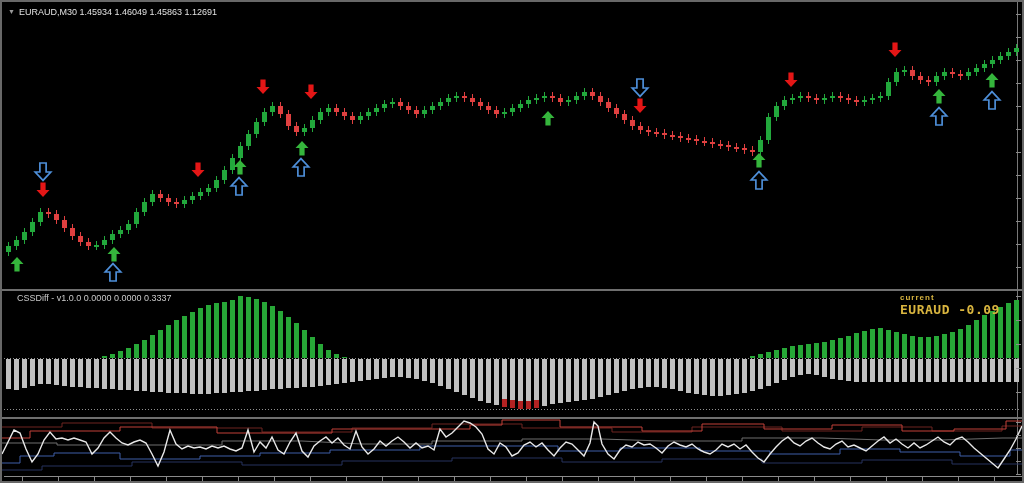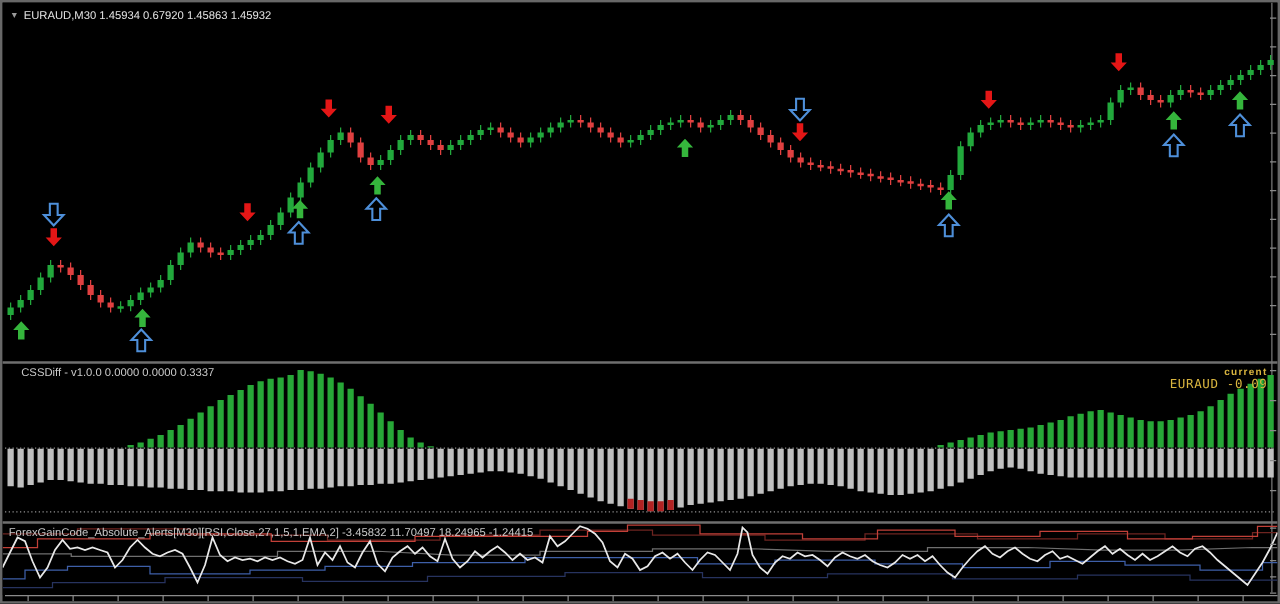--- a/index.html
+++ b/index.html
@@ -10,23 +10,23 @@
   .panel-mid{top:289px;height:126px;}
   .panel-low{top:417px;height:57px;}
   .splitter{position:absolute;left:0;right:0;height:2px;background:#6f6f6f;z-index:1;}
   .s1{top:287px}.s2{top:415px}
   #chart-svg{position:absolute;left:0;top:0;pointer-events:none;z-index:2;}
   .title{position:absolute;z-index:3;font-size:9px;color:#d4d4d4;white-space:nowrap;}
   .main-title{left:6px;top:5px;color:#e2e2e2;}
   .tri{color:#9a9a9a;font-size:7px;margin-right:4px;vertical-align:1px;cursor:pointer;}
   .mid-title{left:15px;top:291px;color:#c9c9c9;}
   .low-title{left:5px;top:419px;color:#c9c9c9;}
-  .current-box{position:absolute;left:898px;top:291px;width:114px;z-index:3;text-align:right;color:#d9b53f;}
+  .current-box{position:absolute;left:898px;top:291px;width:114px;z-index:3;text-align:left;color:#d9b53f;}
   .cur-label{font-size:8px;font-weight:bold;letter-spacing:1px;}
-  .cur-value{font-size:10px;font-weight:normal;font-family:"DejaVu Sans Mono",monospace;letter-spacing:.5px;}
+  .cur-value{font-size:13px;font-weight:bold;font-family:"DejaVu Sans Mono",monospace;letter-spacing:.5px;}
   .time-axis{position:absolute;left:0;top:474px;right:0;height:7px;z-index:1;}
   .price-axis{position:absolute;top:0;right:0;width:4px;bottom:7px;border-left:1px solid #787878;z-index:1;}
 </style>
 </head>
 <body>
 
 <div class="screen">
   <div class="panel panel-main"></div>
   <div class="splitter s1"></div>
   <div class="panel panel-mid"></div>
@@ -567,27 +567,26 @@
       <line x1="1014" y1="366.5" x2="1019" y2="366.5" stroke="#8a8a8a" stroke-width="1"></line>
       <line x1="1014" y1="390.5" x2="1019" y2="390.5" stroke="#8a8a8a" stroke-width="1"></line>
       <line x1="1014" y1="420.5" x2="1019" y2="420.5" stroke="#8a8a8a" stroke-width="1"></line>
       <line x1="1014" y1="433.5" x2="1019" y2="433.5" stroke="#8a8a8a" stroke-width="1"></line>
       <line x1="1014" y1="446.5" x2="1019" y2="446.5" stroke="#8a8a8a" stroke-width="1"></line>
       <line x1="1014" y1="459.5" x2="1019" y2="459.5" stroke="#8a8a8a" stroke-width="1"></line>
       <line x1="1014" y1="472.5" x2="1019" y2="472.5" stroke="#8a8a8a" stroke-width="1"></line>
     </svg>
 
   <div class="title main-title">
-    <span class="tri">▼</span><span>EURAUD,M30 1.45934 0.67920 1.45863 1.45932</span>
+    <span class="tri">▼</span><span>EURAUD,M30 1.45934 1.46049 1.45863 1.12691</span>
   </div>
 
   <div class="title mid-title">CSSDiff - v1.0.0 0.0000 0.0000 0.3337</div>
 
   <div class="current-box">
     <div class="cur-label">current</div>
     <div class="cur-value">EURAUD -0.09</div>
   </div>
 
-  <div class="title low-title">ForexGainCode_Absolute_Alerts[M30][RSI,Close,27,1,5,1,EMA,2] -3.45832 11.70497 18.24965 -1.24415</div>
 
   <div class="time-axis"></div>
   <div class="price-axis"></div>
 </div>
 
 </body></html>

